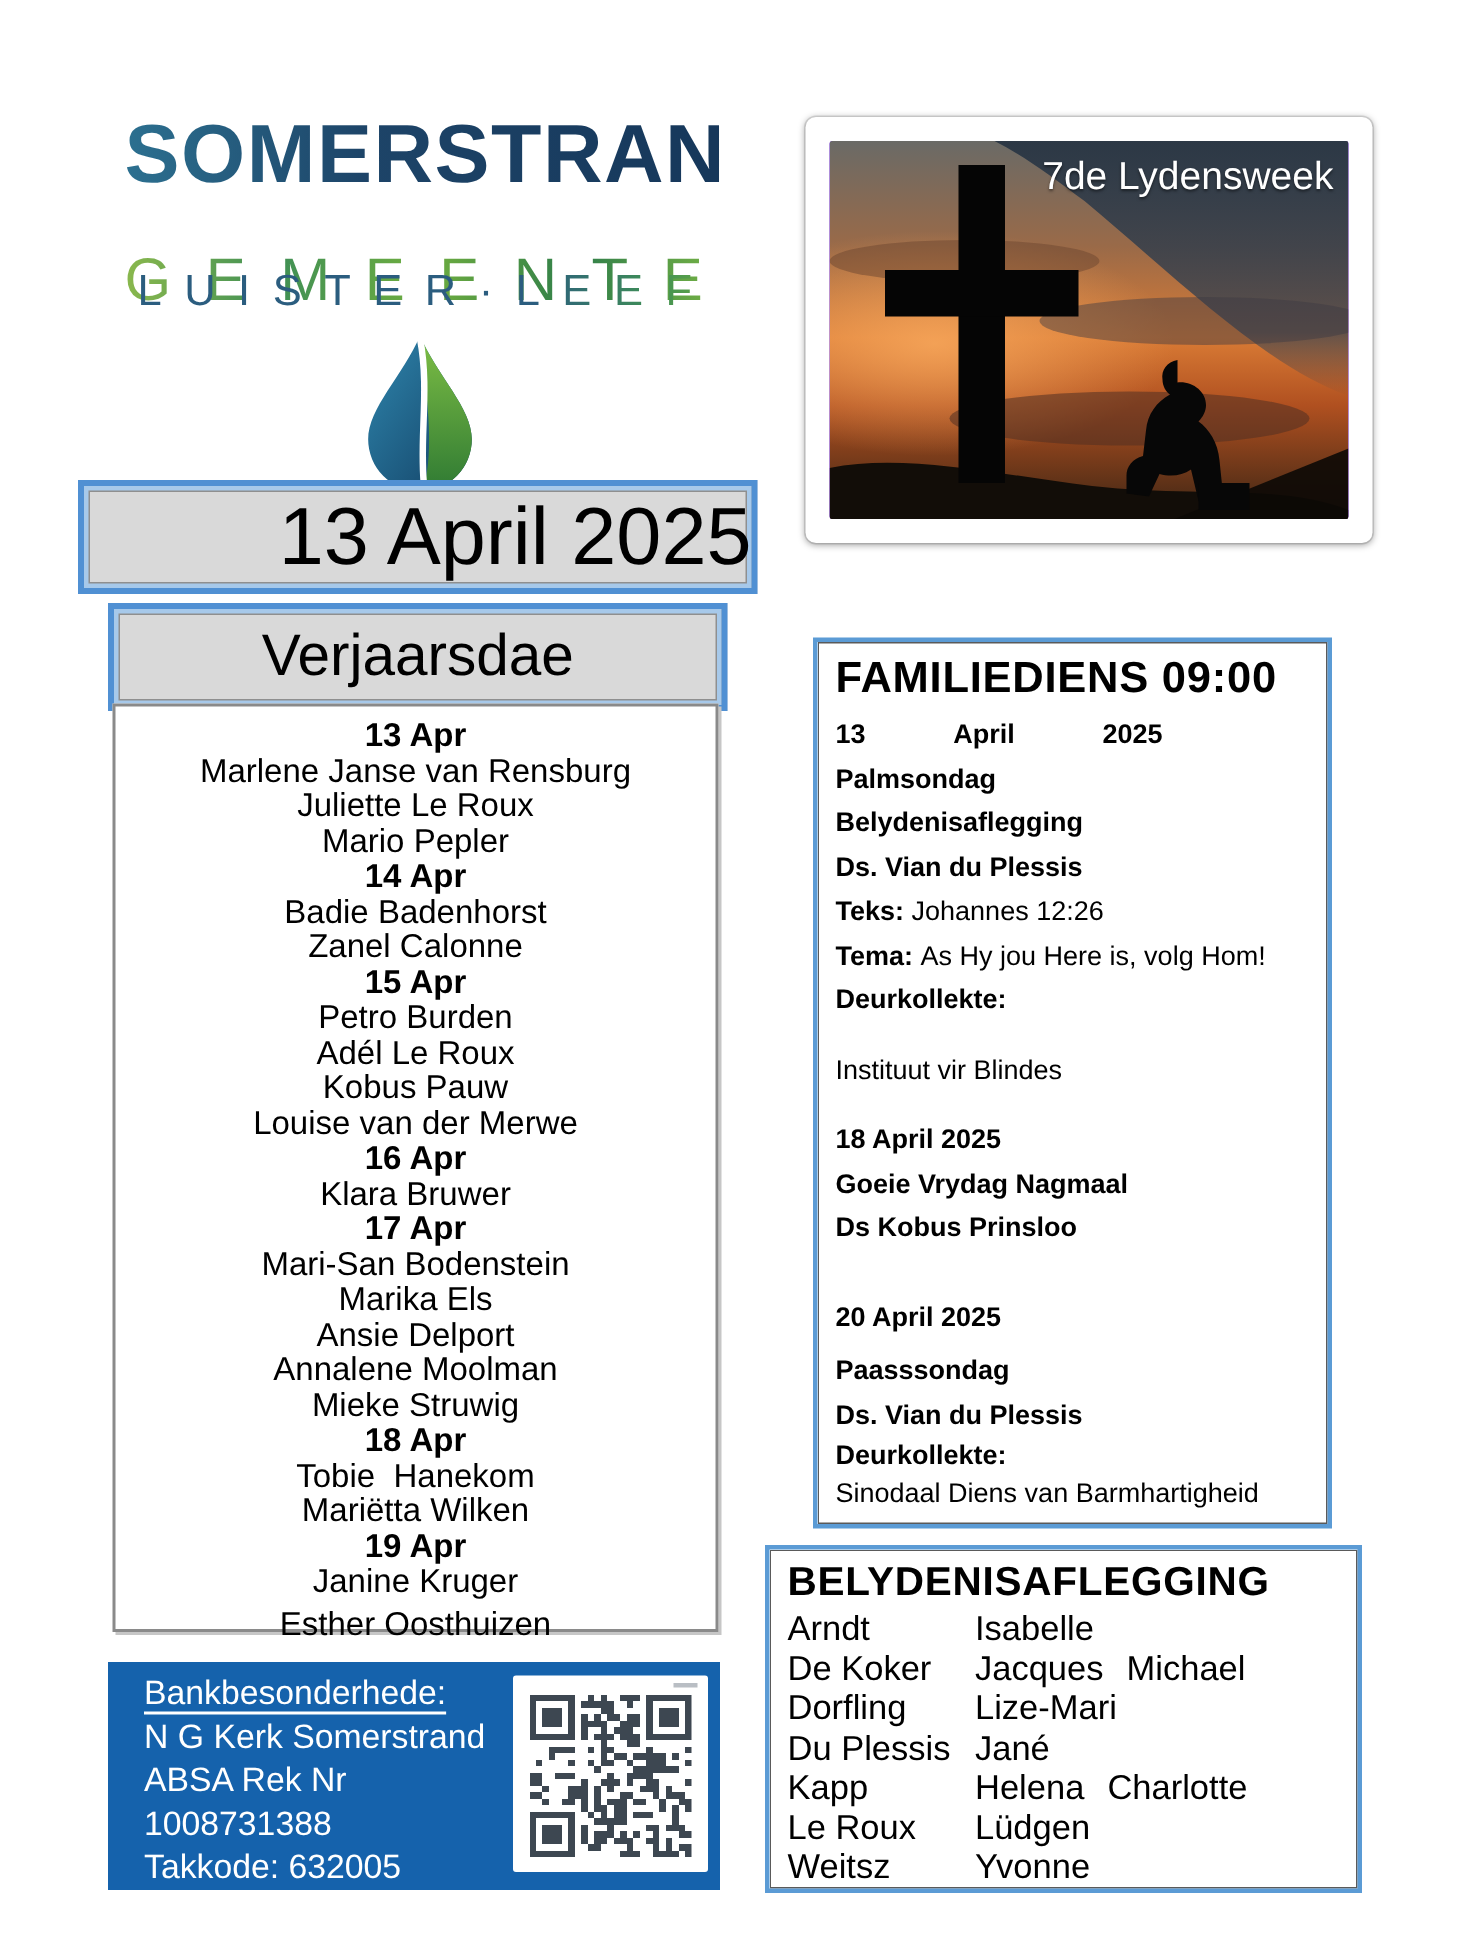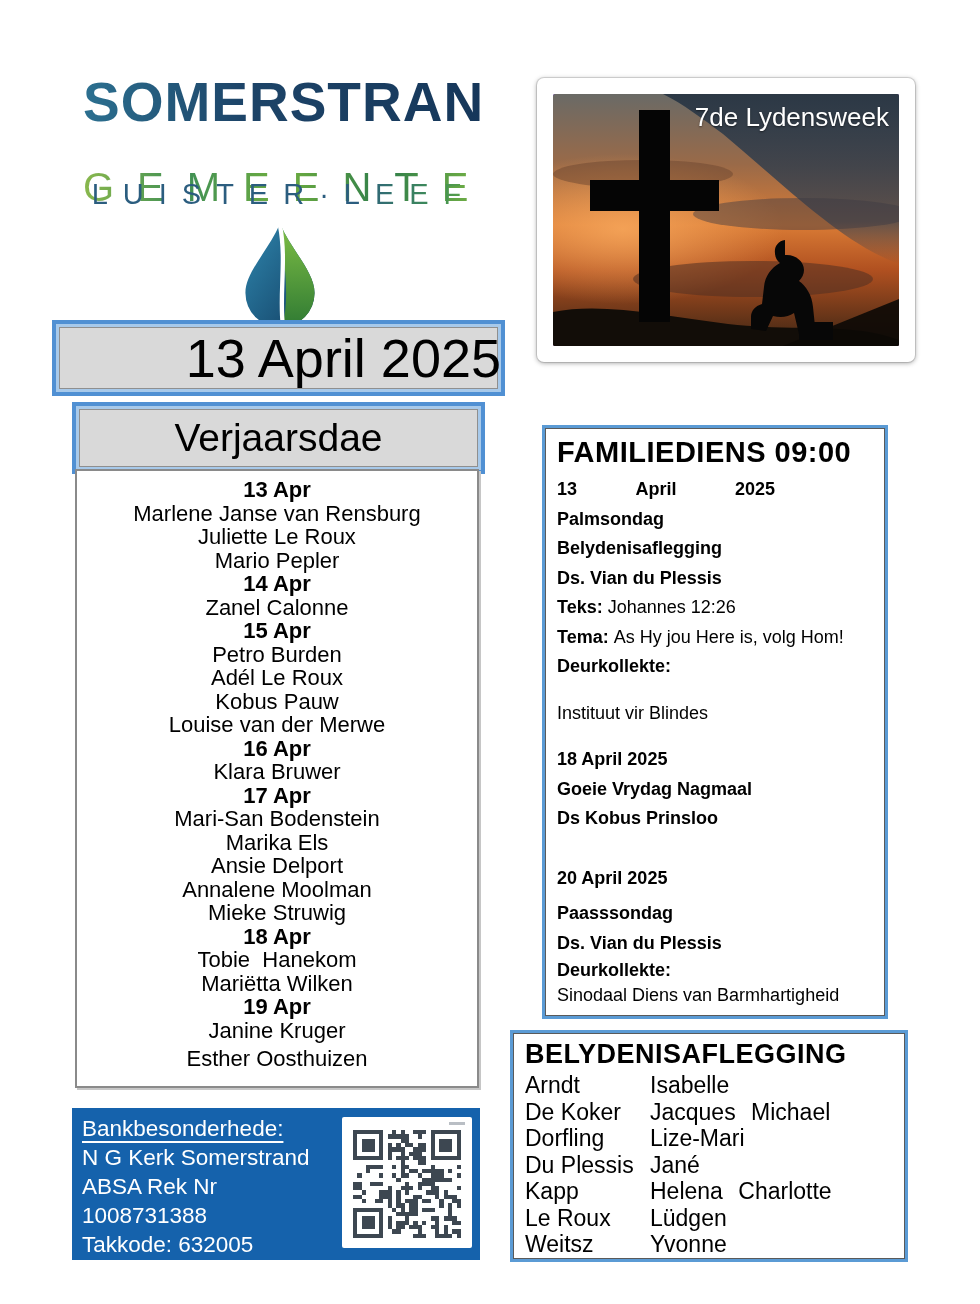--- a/index.html
+++ b/index.html
@@ -72,21 +72,21 @@
 
   .bel-box{left:510px;top:1030px;width:398px;height:232px;padding:6px 12px;}
   .bel-title{font-size:27px;font-weight:bold;letter-spacing:.5px;margin-bottom:2px;}
   .bel-row{display:flex;font-size:23px;line-height:26.5px;}
   .bel-surname{width:125px;flex:none;}
   .bel-names{word-spacing:9px;}
 
   
   .bank-box{
     left:72px;top:1108px;width:408px;height:152px;background:#1562ac;
-    color:#fff;box-sizing:border-box;padding:6px 0 0 10px;
+    color:#fff;box-sizing:border-box;padding:6px 0 0 24px;
     font-size:22.5px;line-height:29px;
   }
   .bank-title{text-decoration:underline;text-underline-offset:5px;}
   .qr-plate{
     position:absolute;right:8px;top:9px;width:130px;height:131px;background:#ffffff;
     border-radius:2px;
   }
   .qr-plate svg{position:absolute;left:11px;top:13px;}
   .qr-microlabel{position:absolute;right:7px;top:5px;width:16px;height:3px;background:#b9bec4;}
 </style>
@@ -130,20 +130,21 @@
     <div class="bd-line t-date">13 Apr</div>
 
     <div class="bd-line t-name">Marlene Janse van Rensburg</div>
 
     <div class="bd-line t-name">Juliette Le Roux</div>
 
     <div class="bd-line t-name">Mario Pepler</div>
 
     <div class="bd-line t-date">14 Apr</div>
 
+    <div class="bd-line t-name">Badie Badenhorst</div>
 
     <div class="bd-line t-name">Zanel Calonne</div>
 
     <div class="bd-line t-date">15 Apr</div>
 
     <div class="bd-line t-name">Petro Burden</div>
 
     <div class="bd-line t-name">Adél Le Roux</div>
 
     <div class="bd-line t-name">Kobus Pauw</div>

